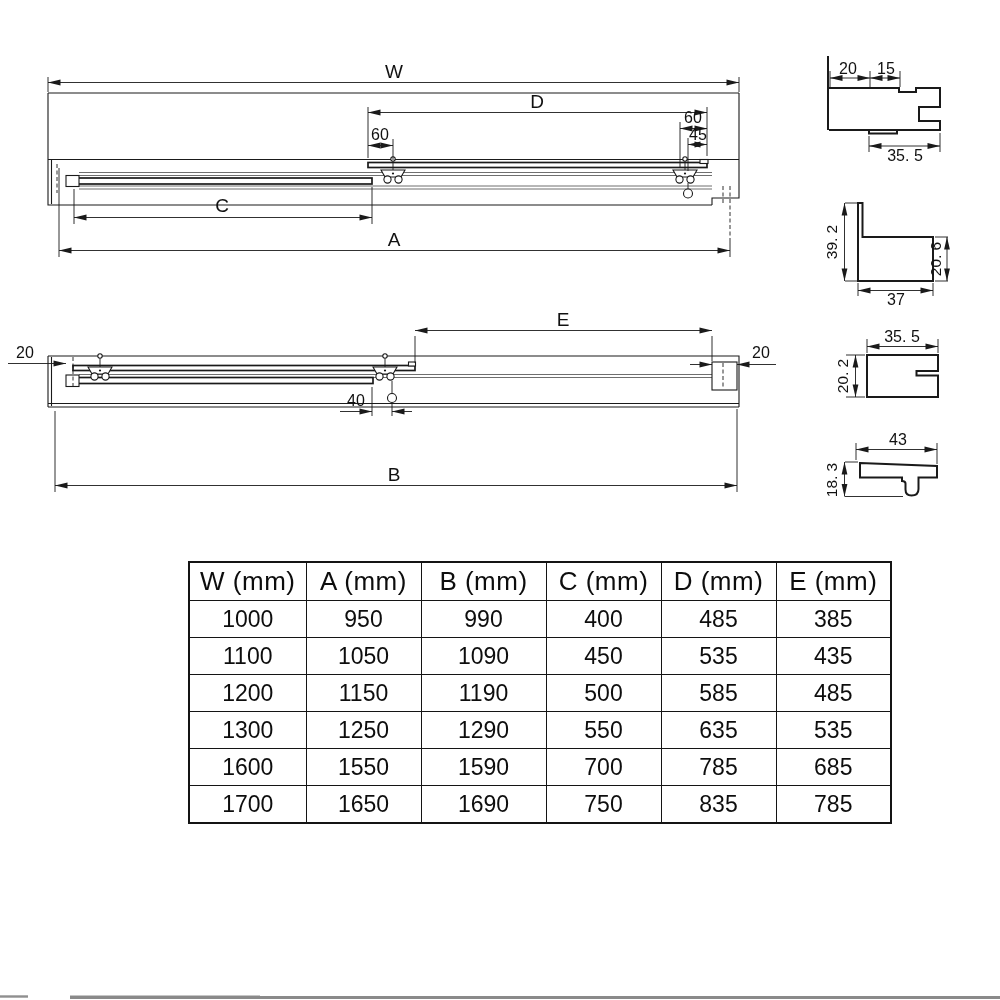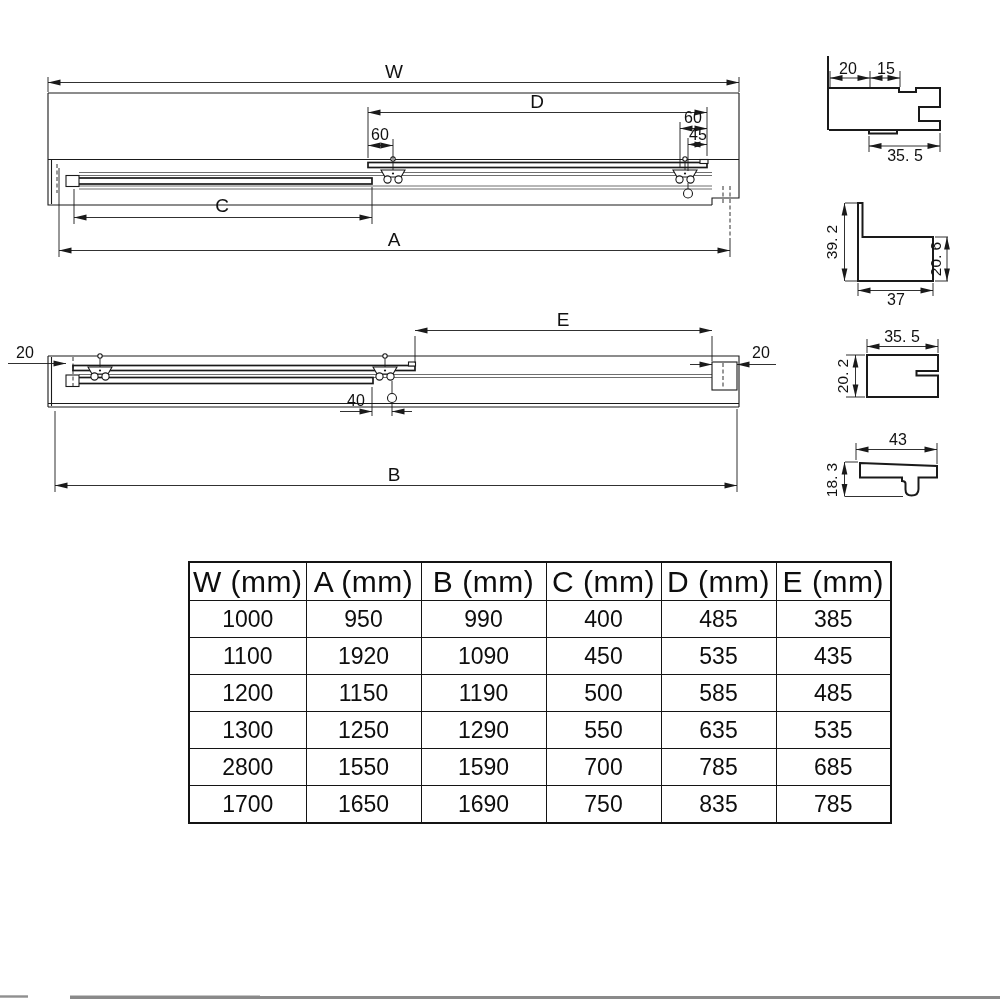--- a/index.html
+++ b/index.html
@@ -16,21 +16,21 @@
   .prof { stroke:#1a1a1a; stroke-width:2; fill:none; stroke-linejoin:miter; }
   text  { font-family:"Liberation Sans",sans-serif; fill:#111111; }
   .dt { font-size:16px; text-anchor:middle; }   
   .dl { font-size:19px; text-anchor:middle; }   
   .dr { font-size:15.5px; text-anchor:middle; } 
   
   .dim-table { position:absolute; left:188px; top:561px; }
   .dim-table table { border-collapse:collapse; table-layout:fixed; border:2px solid #141414; }
   .dim-table th, .dim-table td { border:1.5px solid #141414; text-align:center; vertical-align:middle;
        padding:0; color:#0d0d0d; }
-  .dim-table th { height:37px; font-size:30px; font-weight:normal; letter-spacing:0.5px; }
+  .dim-table th { height:37px; font-size:26px; font-weight:normal; letter-spacing:0.5px; }
   .dim-table td { height:36px; font-size:23px; }
 </style>
 </head>
 <body>
 
 <div id="stage">
 
 <svg width="1000" height="1000" viewBox="0 0 1000 1000">
   <defs>
     <marker id="arw" markerUnits="userSpaceOnUse" markerWidth="16" markerHeight="10" refX="13.5" refY="5" orient="auto-start-reverse">
@@ -256,21 +256,21 @@
       <tr>
         <td>1000</td>
         <td>950</td>
         <td>990</td>
         <td>400</td>
         <td>485</td>
         <td>385</td>
       </tr>
       <tr>
         <td>1100</td>
-        <td>1920</td>
+        <td>1050</td>
         <td>1090</td>
         <td>450</td>
         <td>535</td>
         <td>435</td>
       </tr>
       <tr>
         <td>1200</td>
         <td>1150</td>
         <td>1190</td>
         <td>500</td>
@@ -279,21 +279,21 @@
       </tr>
       <tr>
         <td>1300</td>
         <td>1250</td>
         <td>1290</td>
         <td>550</td>
         <td>635</td>
         <td>535</td>
       </tr>
       <tr>
-        <td>2800</td>
+        <td>1600</td>
         <td>1550</td>
         <td>1590</td>
         <td>700</td>
         <td>785</td>
         <td>685</td>
       </tr>
       <tr>
         <td>1700</td>
         <td>1650</td>
         <td>1690</td>

